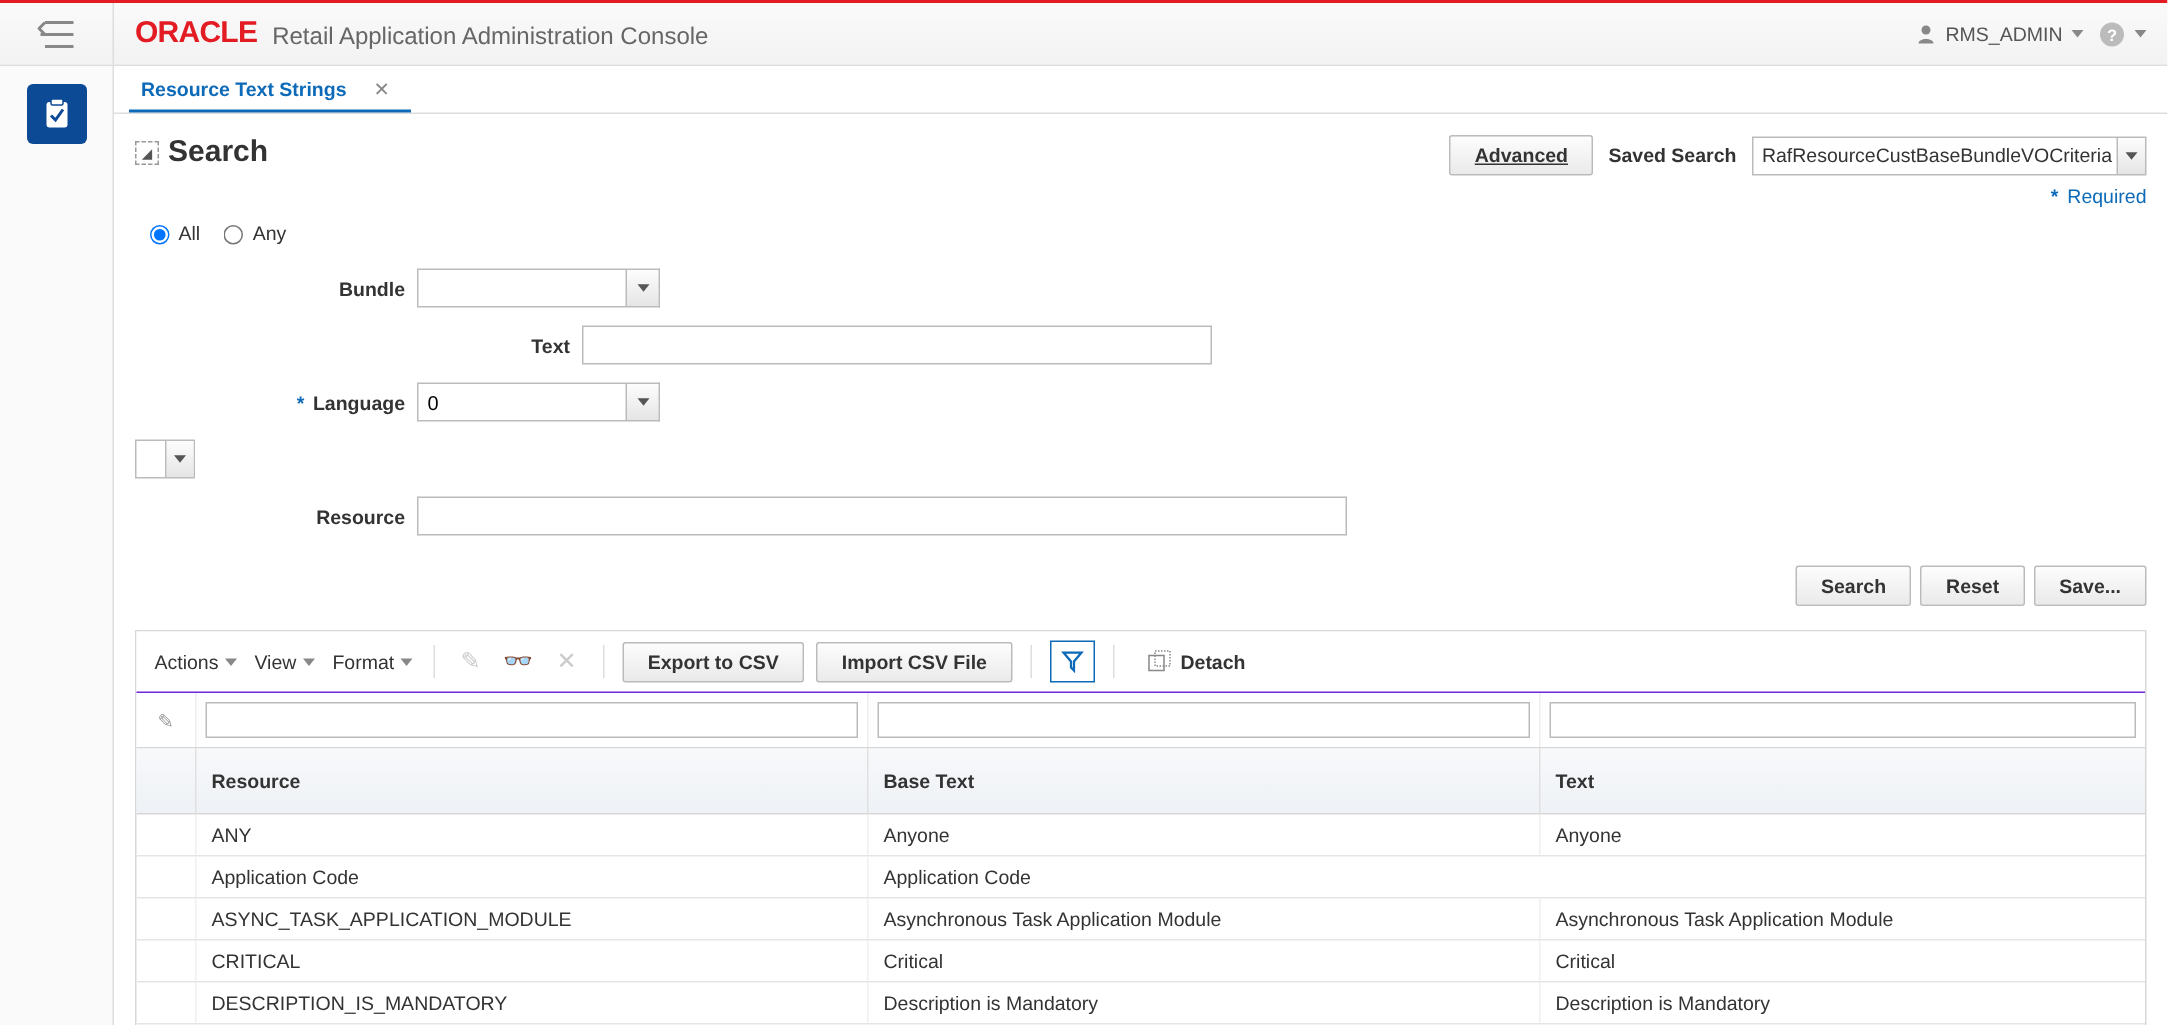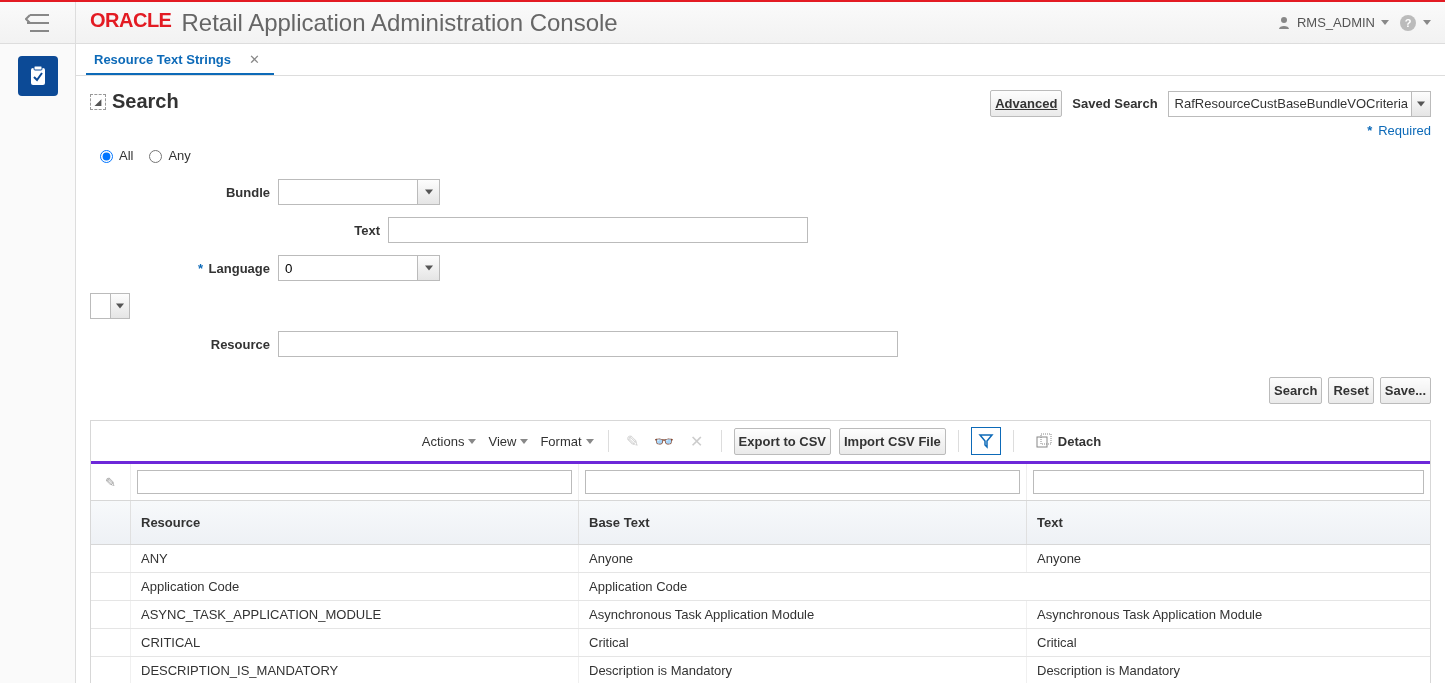--- a/index.html
+++ b/index.html
@@ -2,43 +2,43 @@
 <html><head>
 <meta charset="utf-8">
 <style>
   * { box-sizing: border-box; margin: 0; padding: 0; }
   body { font-family: "Helvetica Neue", Arial, sans-serif; font-size: 13px; color: #333; background: #fff; }
   
   .topbar { height: 2px; background: #e31b23; }
   .header { display: flex; align-items: center; height: 42px; border-bottom: 1px solid #ddd; background: linear-gradient(#fafafa, #f2f2f2); }
   .hamburger { width: 76px; display: flex; align-items: center; justify-content: center; border-right: 1px solid #ddd; height: 100%; }
   .hamburger svg { width: 26px; height: 22px; }
-  .brand { display: flex; align-items: flex-start; padding-left: 14px; }
+  .brand { display: flex; align-items: flex-end; padding-left: 14px; }
   .brand-logo { color: #e31b23; font-weight: bold; font-size: 20px; letter-spacing: -0.5px; margin-right: 10px; font-family: Arial, sans-serif; }
-  .brand-title { font-size: 24px; color: #666; font-weight: 300; }
+  .brand-title { font-size: 16px; color: #666; font-weight: 300; }
   .header-right { margin-left: auto; display: flex; align-items: center; padding-right: 14px; gap: 10px; color: #555; }
   .user-block { display: flex; align-items: center; gap: 6px; cursor: pointer; }
   .caret-down { width: 0; height: 0; border-left: 4px solid transparent; border-right: 4px solid transparent; border-top: 5px solid #888; }
   
   .layout { display: flex; min-height: calc(100vh - 44px); }
   .sidebar { width: 76px; border-right: 1px solid #ddd; padding-top: 12px; display: flex; flex-direction: column; align-items: center; background: #fafafa; }
   .side-tile { width: 40px; height: 40px; background: #0c4a96; border-radius: 4px; display: flex; align-items: center; justify-content: center; }
   
   .main { flex: 1; padding: 0; }
   .tabbar { display: flex; align-items: center; border-bottom: 1px solid #ddd; padding-left: 10px; height: 32px; }
   .tab { display: flex; align-items: center; gap: 12px; padding: 6px 8px; color: #0d6ab8; font-weight: bold; border-bottom: 2px solid #0d6ab8; margin-bottom: -1px; cursor: pointer; }
   .tab-close { color: #888; font-weight: normal; cursor: pointer; padding: 0 6px; }
   
   .content { padding: 14px 14px 0 14px; }
   .search-header { display: flex; align-items: flex-start; }
   .search-title-wrap { display: flex; align-items: center; gap: 6px; }
   .disclosure { width: 16px; height: 16px; border: 1px dashed #999; display: flex; align-items: center; justify-content: center; font-size: 9px; color: #555; }
   .search-title { font-size: 20px; font-weight: bold; }
   .search-controls { margin-left: auto; display: flex; align-items: center; gap: 10px; }
-  .btn { border: 1px solid #bbb; background: linear-gradient(#fdfdfd,#eaeaea); padding: 5px 4px; font-size: 13px; font-weight: bold; color: #333; border-radius: 2px; cursor: pointer; }
+  .btn { border: 1px solid #bbb; background: linear-gradient(#fdfdfd,#eaeaea); padding: 5px 16px; font-size: 13px; font-weight: bold; color: #333; border-radius: 2px; cursor: pointer; }
   .select-box { border: 1px solid #bbb; background: #fff; height: 26px; padding: 2px 22px 2px 6px; font-size: 13px; position: relative; display: inline-flex; align-items: center; min-width: 40px; text-align: right; }
   .select-box::after { content: ""; position: absolute; right: 0; top: 0; bottom: 0; width: 18px; border-left: 1px solid #bbb; background: linear-gradient(#fdfdfd,#e5e5e5); }
   .select-caret { position: absolute; right: 5px; top: 50%; transform: translateY(-50%); width: 0; height: 0; border-left: 4px solid transparent; border-right: 4px solid transparent; border-top: 5px solid #555; z-index: 1; }
   .required-note { text-align: right; color: #0d6ab8; margin-top: 6px; font-size: 13px; }
   .required-note .star { color: #0d6ab8; font-weight: bold; margin-right: 6px; }
   
   .radio-row { display: flex; align-items: center; gap: 16px; margin-top: 10px; padding-left: 10px; }
   .radio-item { display: flex; align-items: flex-end; gap: 6px; color: #333; }
   
   .form-grid { display: grid; grid-template-columns: 1fr; gap: 12px 60px; margin-top: 16px; max-width: 1350px; }
@@ -48,21 +48,21 @@
   .text-input { flex: 1; border: 1px solid #bbb; height: 26px; padding: 2px 6px; background: #fff; max-width: 620px; }
   .combo { display: flex; }
   .combo .text-input { width: 140px; flex: none; }
   .combo-btn { width: 22px; border: 1px solid #bbb; border-left: none; background: linear-gradient(#fdfdfd,#e5e5e5); position: relative; cursor: pointer; }
   .combo-btn::after { content: ""; position: absolute; left: 50%; top: 50%; transform: translate(-50%,-50%); width: 0; height: 0; border-left: 4px solid transparent; border-right: 4px solid transparent; border-top: 5px solid #555; }
   .row-span { grid-column: 1 / span 1; }
   
   .action-row { display: flex; justify-content: flex-end; gap: 6px; margin-top: 20px; margin-bottom: 16px; }
   
   .table-panel { border: 1px solid #d7d7d7; }
-  .toolbar { display: flex; align-items: center; padding: 6px 10px; border-bottom: 3px solid #6d28d9; gap: 8px; background: #fff; justify-content: center; }
+  .toolbar { display: flex; align-items: center; padding: 6px 10px; border-bottom: 1px solid #6d28d9; gap: 8px; background: #fff; }
   .tb-menu { display: flex; align-items: center; gap: 4px; cursor: pointer; color: #333; padding: 2px 2px; }
   .tb-sep { width: 1px; height: 22px; background: #ddd; margin: 0 4px; }
   .tb-icon { width: 24px; height: 24px; display: flex; align-items: center; justify-content: center; color: #bbb; cursor: pointer; font-size: 16px; }
   .tb-icon.disabled { color: #ccc; cursor: default; }
   .filter-btn { width: 30px; height: 28px; border: 1px solid #0d6ab8; background: #fff; display: flex; align-items: center; justify-content: center; cursor: pointer; }
   .detach { display: flex; align-items: center; gap: 6px; cursor: pointer; padding-left: 10px; font-weight: bold; }
   
   .filter-row { display: grid; grid-template-columns: 40px 448px 448px 1fr; border-bottom: 1px solid #d7d7d7; background: #fff; }
   .filter-cell { padding: 6px; border-right: 1px solid #eee; display: flex; align-items: center; }
   .filter-cell:last-child { border-right: none; }

